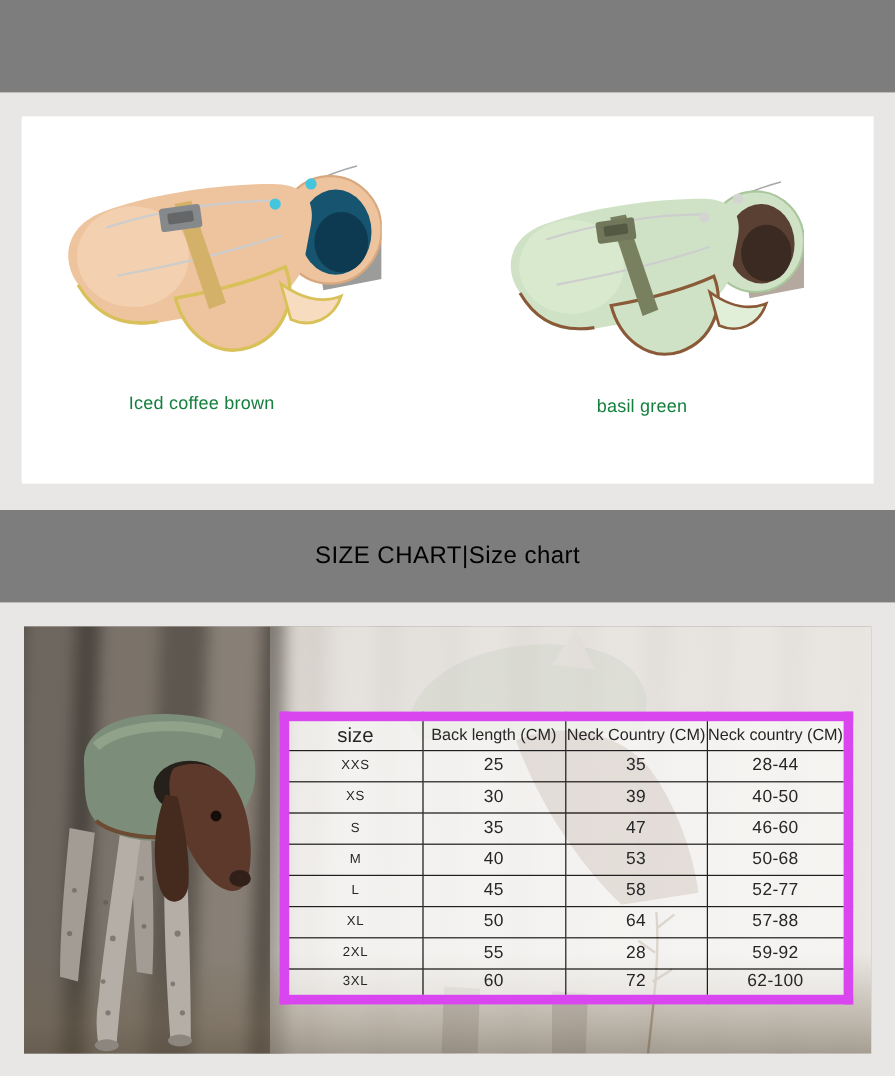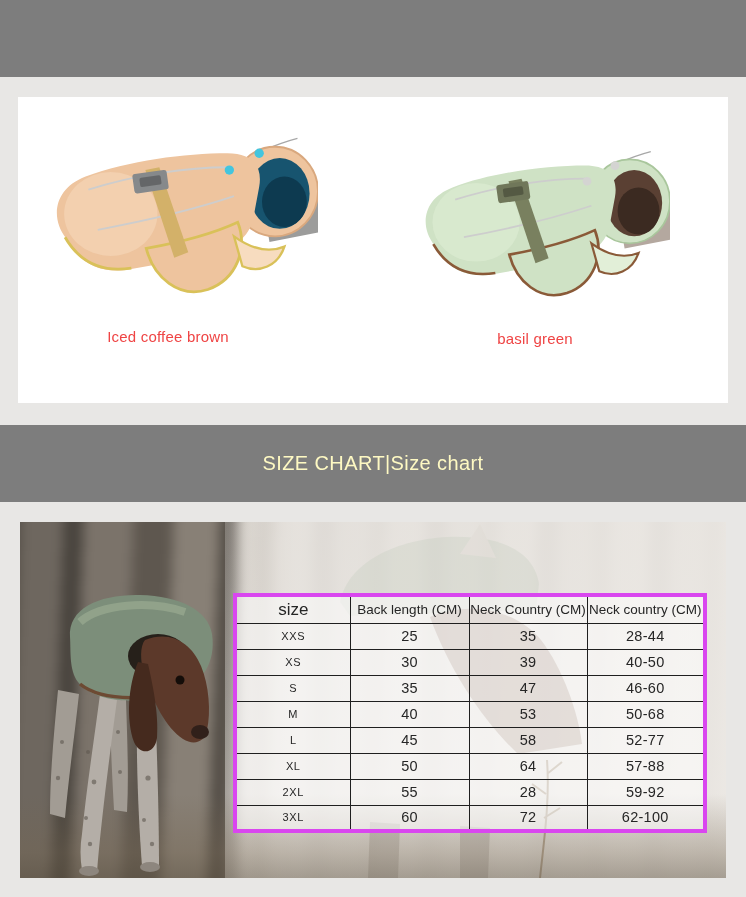--- a/index.html
+++ b/index.html
@@ -12,29 +12,29 @@
   .top-band{position:absolute;left:0;top:0;width:746px;height:77px;background:#7d7d7d;}
   .product-card{position:absolute;left:18px;top:97px;width:710px;height:306px;background:#ffffff;margin:0;}
   .variant{position:absolute;margin:0;}
   .variant-left{left:20px;top:33px;width:300px;height:262px;}
   .variant-right{left:390px;top:35px;width:300px;height:262px;}
   .variant svg.jacket{position:absolute;left:0;top:0;}
   .variant-left svg.jacket{width:280px;height:180px;}
   .variant-right svg.jacket{width:262px;height:176px;top:8px;}
   .variant figcaption{
     position:absolute;top:198px;width:240px;text-align:center;
-    font-size:15px;color:#ef4444;letter-spacing:.2px;
+    font-size:15px;color:#15803d;letter-spacing:.2px;
   }
   .variant-left figcaption{left:10px;}
   .variant-right figcaption{left:7px;}
   .size-band{
     position:absolute;left:0;top:425px;width:746px;height:77px;background:#7d7d7d;
     display:flex;align-items:center;justify-content:center;
   }
-  .size-band span{color:#fef9c3;font-size:20px;letter-spacing:.4px;}
+  .size-band span{color:#000000;font-size:20px;letter-spacing:.4px;}
   .photo{
     position:absolute;left:20px;top:522px;width:706px;height:356px;overflow:hidden;
     background:#a8a199;
   }
   .photo-blur{position:absolute;inset:-14px;filter:blur(6px);}
   .bg-right{
     position:absolute;left:195px;top:0;right:0;bottom:0;
     background:repeating-linear-gradient(91deg,#b5aea6 0 22px,#cdc7bf 22px 56px,#beb7ae 56px 74px,#d5cfc7 74px 112px);
   }
   .bg-left{
@@ -48,21 +48,21 @@
   }
   .ground{
     position:absolute;left:0;bottom:0;width:100%;height:84px;
     background:linear-gradient(180deg,rgba(0,0,0,0) 0,rgba(116,101,80,.38) 70%,rgba(96,84,66,.5) 100%);
   }
   svg.dog-clear{position:absolute;left:20px;top:60px;width:190px;height:296px;}
   svg.dog-faint{position:absolute;left:290px;top:0;width:420px;height:356px;}
   table.size-table{
     position:absolute;left:233px;top:593px;width:470px;
     border-collapse:collapse;table-layout:fixed;
-    border:4px solid #d946ef;
+    border:8px solid #d946ef;
   }
   table.size-table col.c0{width:115px;}
   table.size-table col.c1{width:119px;}
   table.size-table col.c2{width:118px;}
   table.size-table col.c3{width:118px;}
   table.size-table th,table.size-table td{
     border:1.5px solid #1f1f1f;
     background:rgba(255,255,255,.55);
     text-align:center;vertical-align:middle;
     color:#262626;font-weight:400;padding:0;

